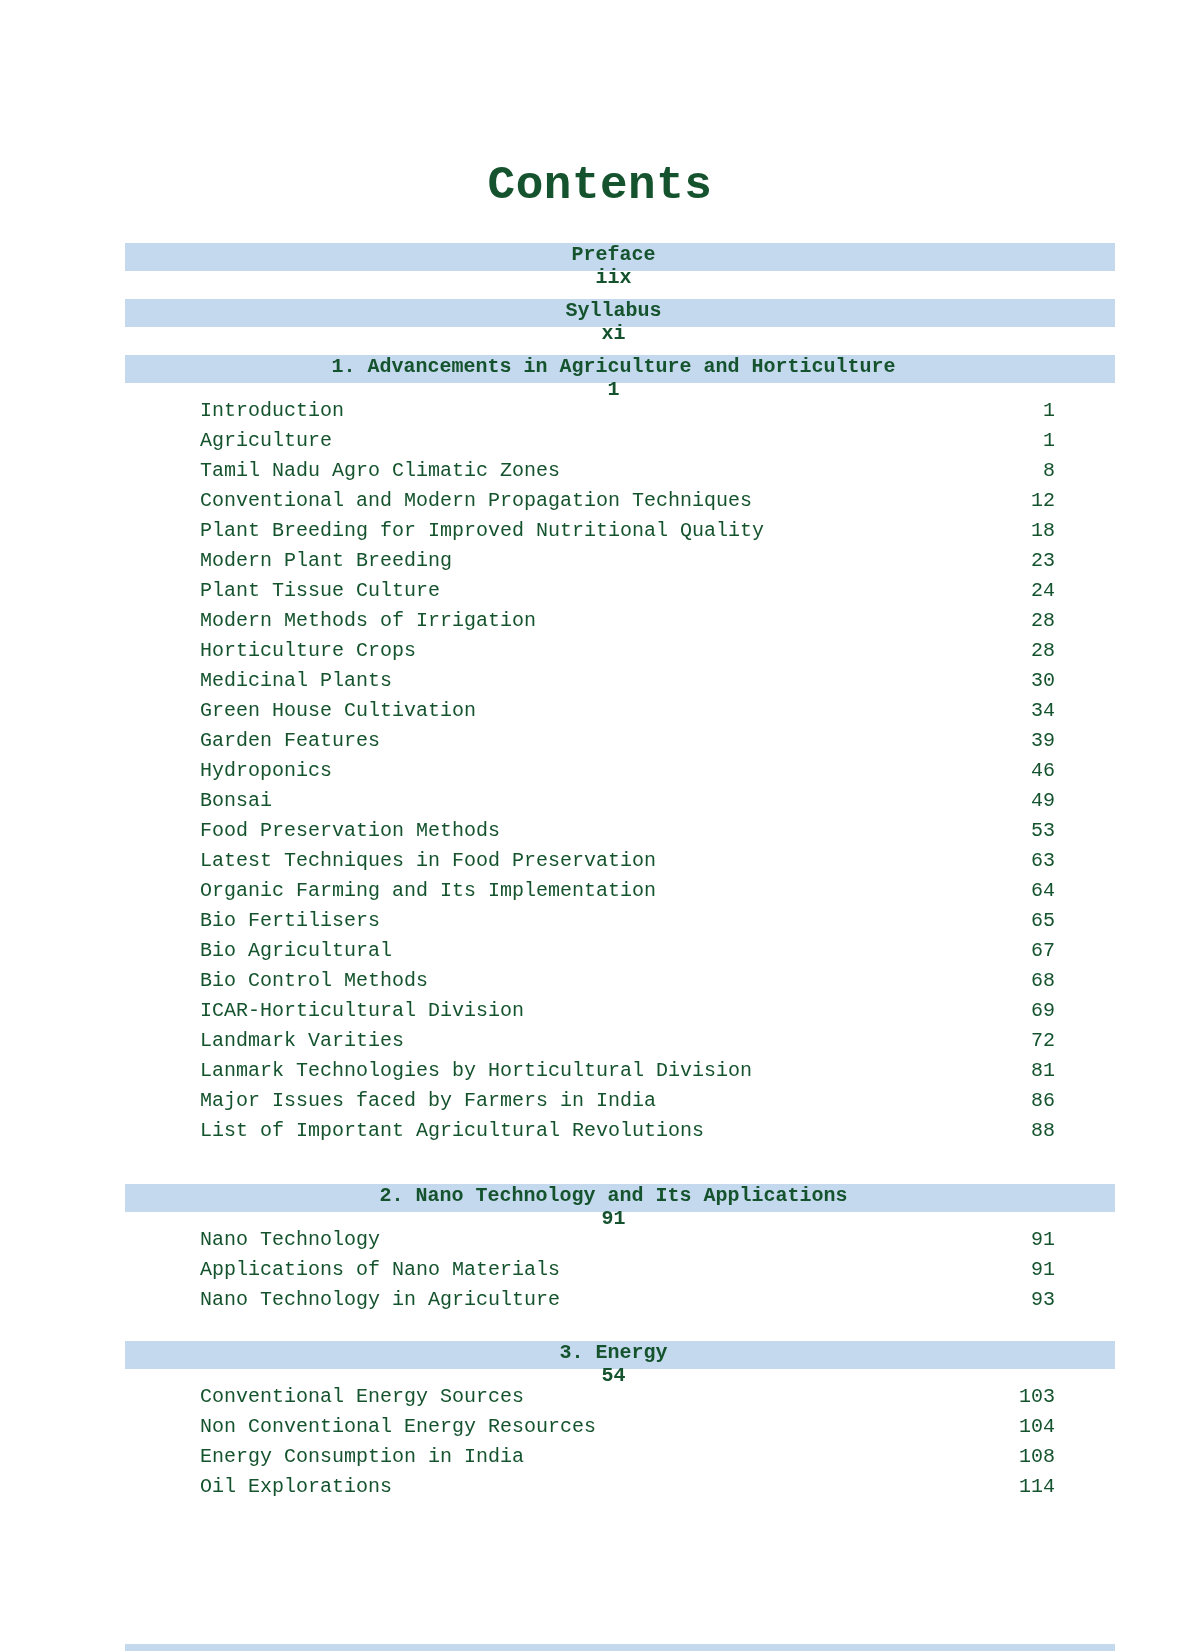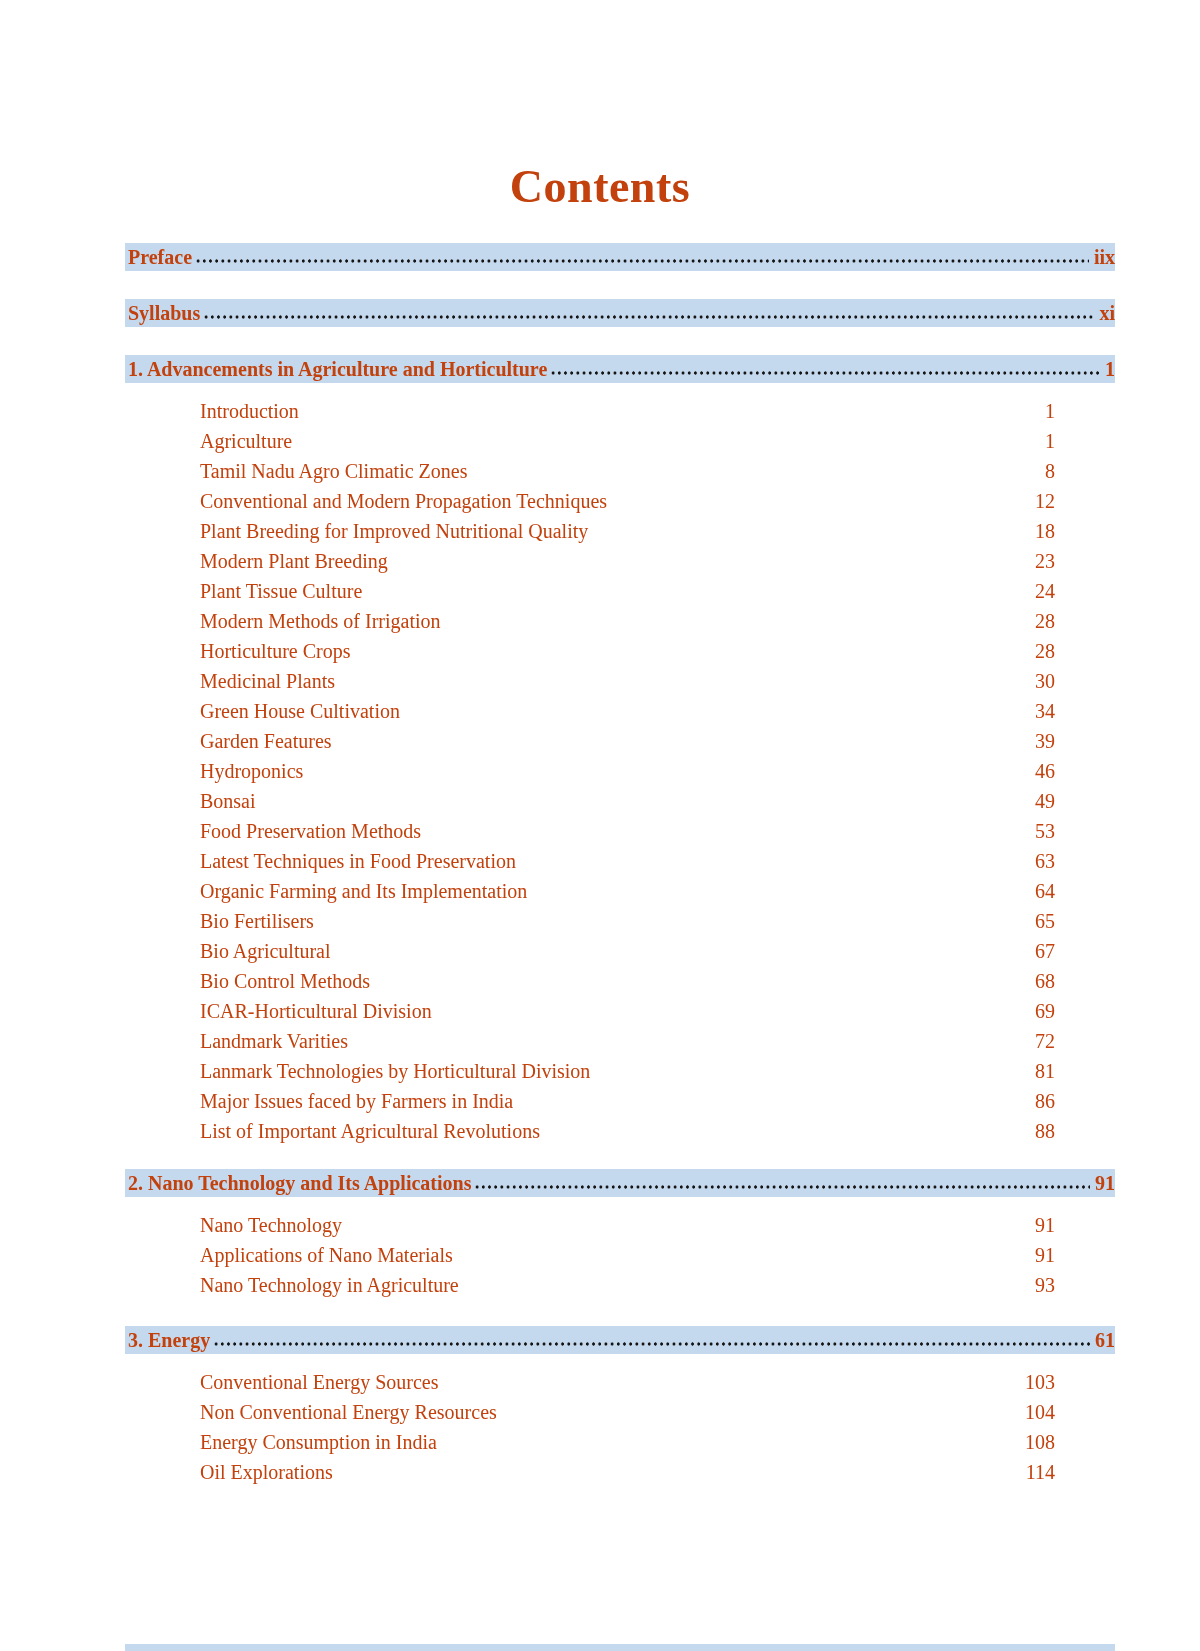--- a/index.html
+++ b/index.html
@@ -6,22 +6,22 @@
     margin: 0;
     padding: 0;
     background: #ffffff;
   }
   .page {
     position: relative;
     width: 1200px;
     height: 1651px;
     background: #ffffff;
     overflow: hidden;
-    font-family: Liberation Serif, serif;
-    color: #c2410c;
+    font-family: Liberation Mono, monospace;
+    color: #14532d;
   }
   .title {
     padding-top: 160px;
     height: 60px;
     text-align: center;
     font-size: 46px;
     font-weight: 700;
     letter-spacing: 0.5px;
   }
   .toc {
@@ -30,38 +30,39 @@
     width: 990px;
   }
   .toc-heading {
     display: flex;
     align-items: center;
     height: 28px;
     background: var(--bar, #c5d9ee);
     font-weight: 700;
     font-size: 20px;
     padding-left: 3px;
-    padding-right: 0;
+    padding-right: 16px;
     box-sizing: border-box;
+    flex-direction: column;
   }
   .h-label { white-space: nowrap; }
   .h-page  { white-space: nowrap; }
   .leader {
     flex: 1 1 auto;
     align-self: stretch;
     margin: 0 5px 0 3px;
     background-image: radial-gradient(circle, #141414 1.45px, transparent 1.85px);
     background-size: 6.2px 6.2px;
     background-repeat: repeat-x;
     background-position: left calc(100% - 7px);
   }
   .front-row { margin-bottom: 28px; }
   .chapter .items { padding-top: 13px; }
   .chapter { margin-bottom: 30px; }
-  .chapter:nth-of-type(1) { margin-bottom: 23px; }
+  .chapter:nth-of-type(1) { margin-bottom: 38px; }
   .chapter:nth-of-type(2) { margin-bottom: 26px; }
   .toc-item {
     display: flex;
     height: 30px;
     line-height: 30px;
     font-size: 20px;
     padding-right: 60px;
   }
   .i-label {
     padding-left: 75px;
@@ -232,21 +233,21 @@
             <div class="toc-item">
     <span class="i-label">Nano Technology in Agriculture</span>
     <span class="i-page">93</span>
   </div>
           </div>
         </div>
         <div class="chapter">
           <div class="toc-heading">
     <span class="h-label">3. Energy</span>
     <span class="leader"></span>
-    <span class="h-page">61</span>
+    <span class="h-page">54</span>
   </div>
           <div class="items">
             <div class="toc-item">
     <span class="i-label">Conventional Energy Sources</span>
     <span class="i-page">103</span>
   </div>
             <div class="toc-item">
     <span class="i-label">Non Conventional Energy Resources</span>
     <span class="i-page">104</span>
   </div>

